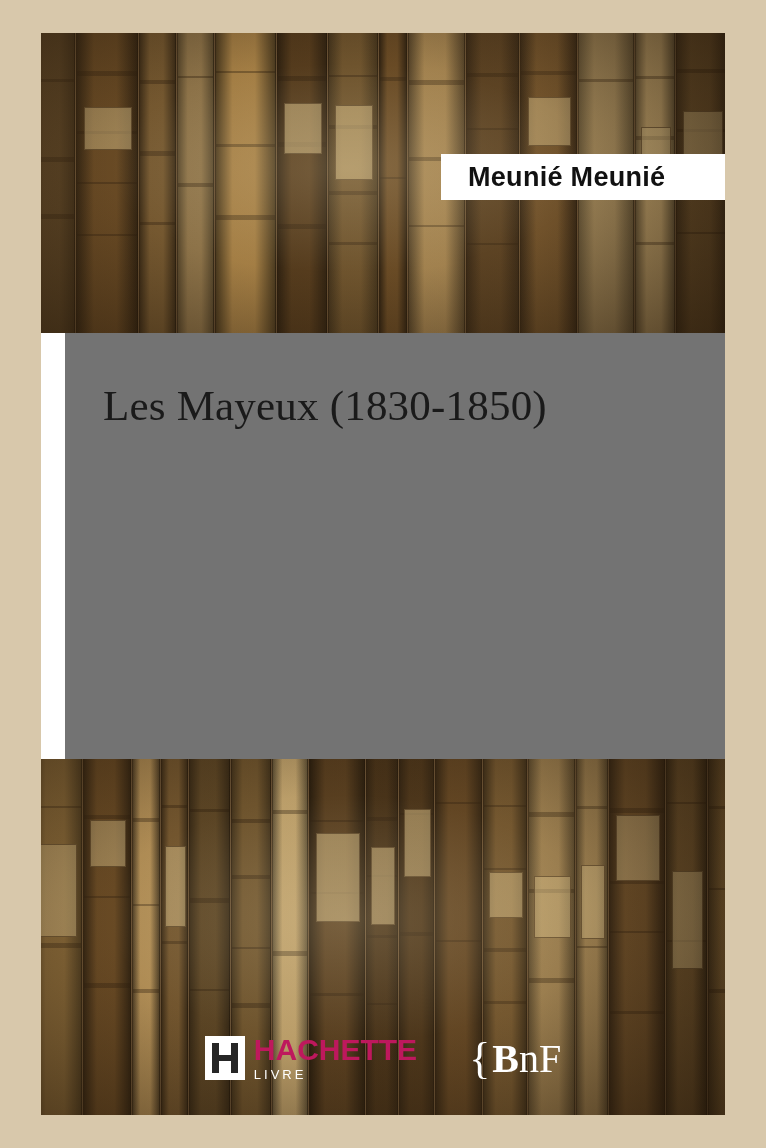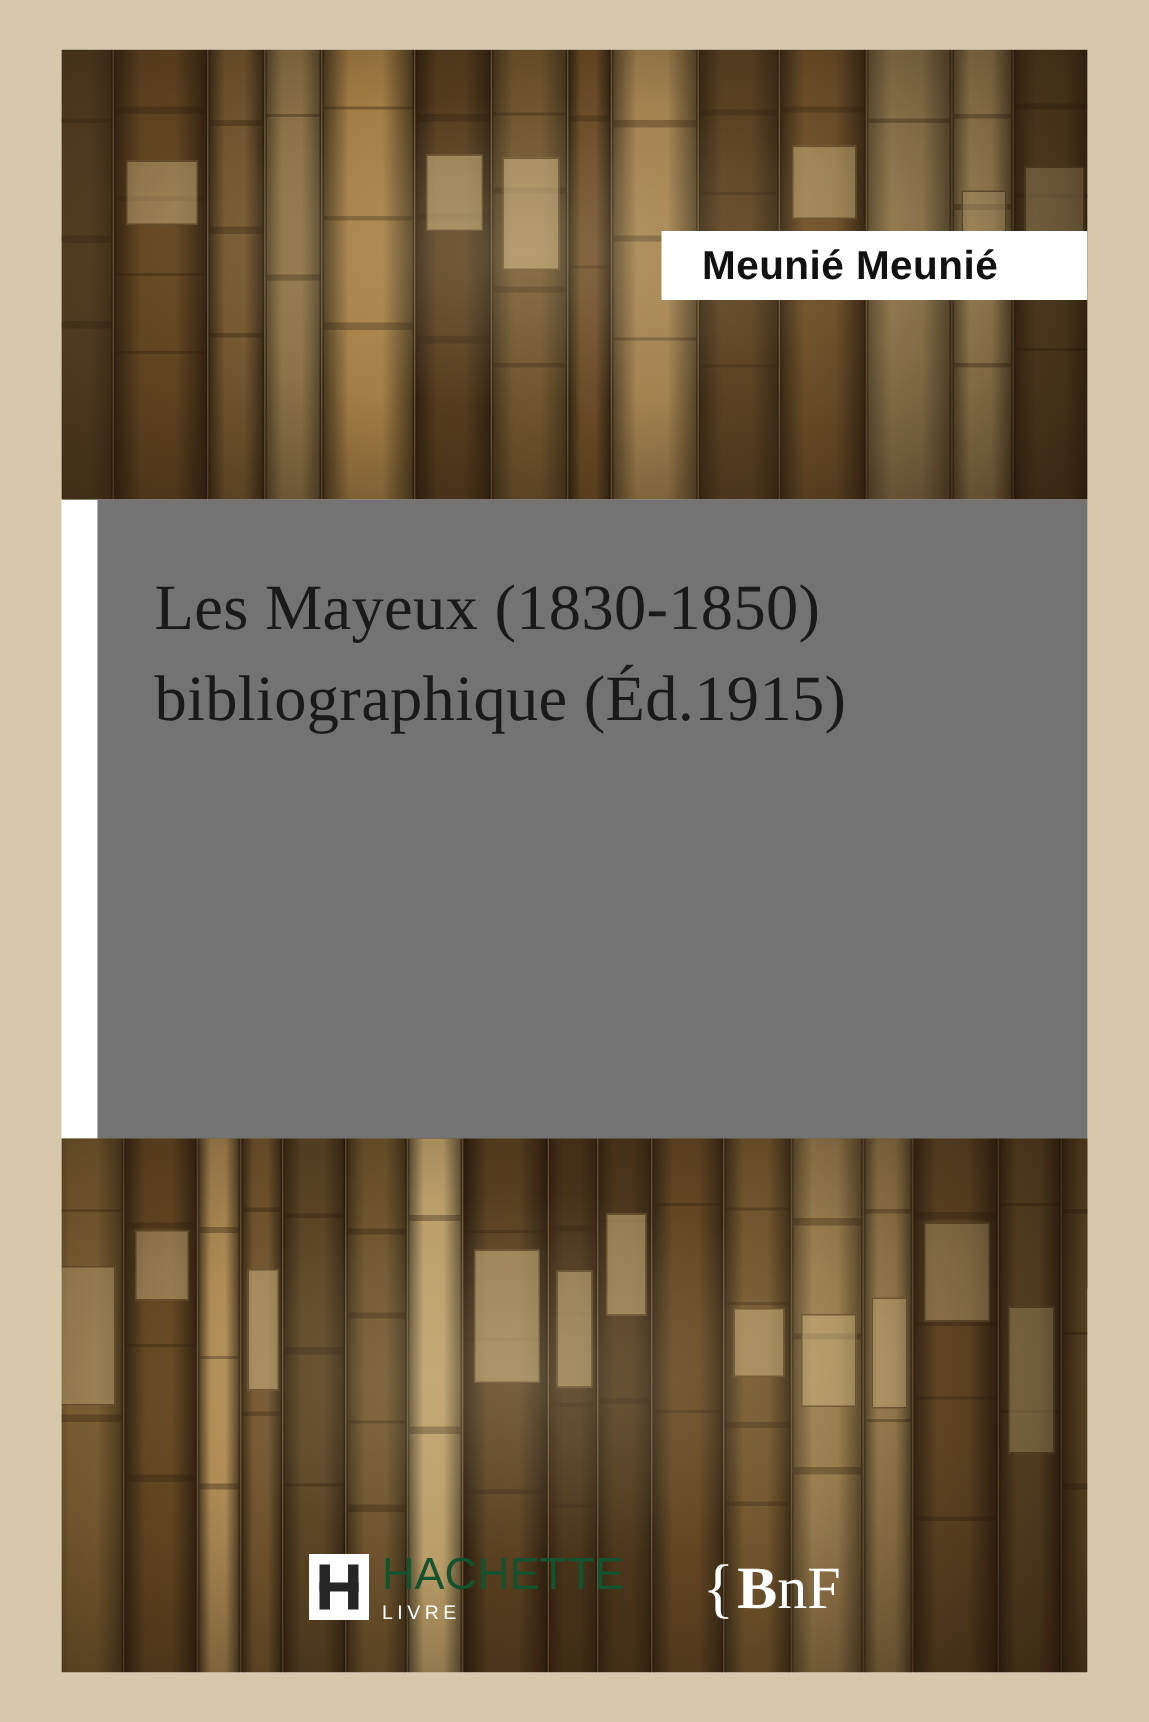--- a/index.html
+++ b/index.html
@@ -185,23 +185,23 @@
     height: 6px;
     background: #262626;
   }
   .hachette-text {
     display: flex;
     flex-direction: column;
     line-height: 1;
   }
   .hachette-text .h1 {
     font-family: "Liberation Sans", sans-serif;
-    font-weight: normal;
+    font-weight: bold;
     font-size: 30px;
-    color: #14532d;
+    color: #be185d;
     letter-spacing: 0px;
   }
   .hachette-text .h2 {
     font-family: "Liberation Sans", sans-serif;
     font-size: 13px;
     color: #ffffff;
     letter-spacing: 3px;
     margin-top: 3px;
   }
   .bnf {
@@ -308,21 +308,20 @@
       <div class="vignette"></div>
     </div>
 
     <div class="author-box">
       <span class="author-name">Meunié Meunié</span>
     </div>
 
     <div class="title-area">
       <div class="title">
         <div>Les Mayeux (1830-1850)</div>
-        <div>bibliographique (Éd.1915)</div>
       </div>
     </div>
 
     <div class="photo-bottom">
       <div class="shelf" id="shelf-bottom-a">
           <div class="spine" style="left: -10px; width: 51px; background: linear-gradient(90deg, rgb(78, 61, 33) 0%, rgb(142, 110, 60) 28%, rgb(142, 110, 60) 66%, rgb(78, 61, 33) 100%);">
             <div class="band" style="top: 47px; height: 2px;"></div>
             <div class="band" style="top: 184px; height: 5px;"></div>
             <div class="label" style="top: 85px; height: 91px;"></div>
           </div>

